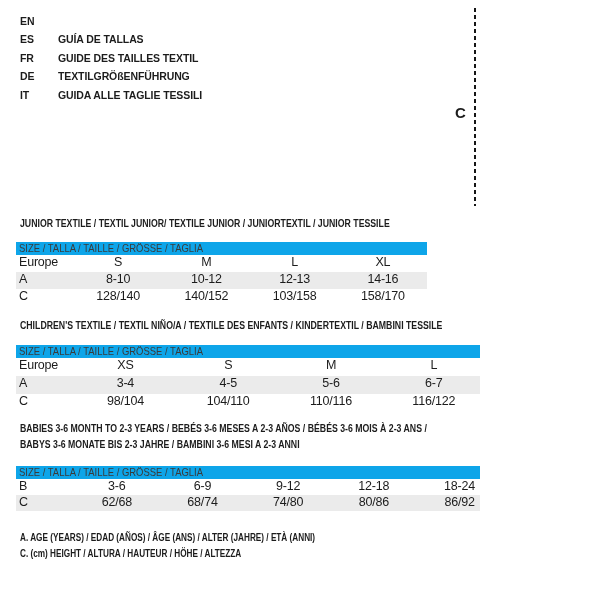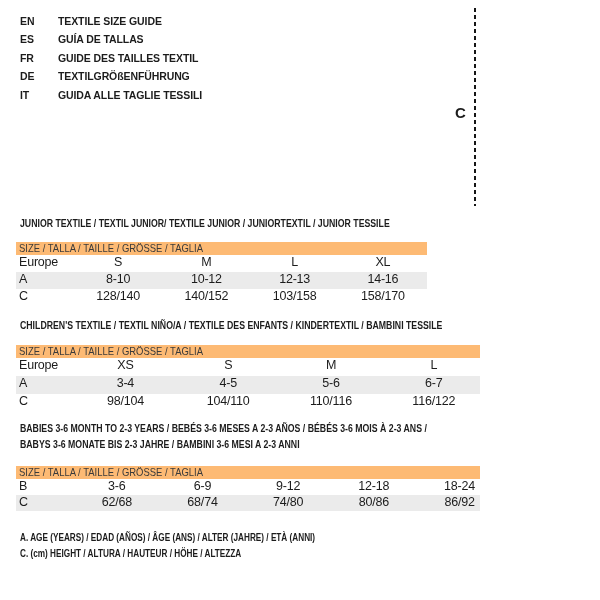--- a/index.html
+++ b/index.html
@@ -27,42 +27,41 @@
   .sec-title{position:absolute;left:20px;font-size:11.5px;font-weight:bold;letter-spacing:0;line-height:16px;}
   #title-junior{top:215px;}
   #title-children{top:317px;}
   #title-babies{top:420px;}
 
   
   .size-table{position:absolute;left:16px;}
   #table-junior{top:242px;width:411px;}
   #table-children{top:345px;width:572px;}
   #table-babies{top:466px;width:572px;}
-  .size-bar{height:13px;line-height:13px;background:#fdba74;color:#3a3a3a;font-size:11px;padding-left:3px;overflow:hidden;}
+  .size-bar{height:13px;line-height:13px;background:#0ea5e9;color:#3a3a3a;font-size:11px;padding-left:3px;overflow:hidden;}
   .trow{display:flex;font-size:12.5px;letter-spacing:-0.2px;}
   #table-junior .trow{height:17px;}
   #table-children .trow{height:18px;}
   #table-babies .trow{height:16px;}
   .trow.shaded{background:#ebebeb;}
   .tlabel{width:58px;padding-left:3px;box-sizing:border-box;text-align:left;}
   .tval{flex:1;text-align:center;}
 
   
   #footnotes{position:absolute;left:20px;top:530px;}
   .footnote{height:15.6px;line-height:15.6px;font-size:10.8px;font-weight:bold;}
 </style>
 </head>
 <body>
 
 <div id="canvas">
 
   <div id="lang-list">
     <div class="lang-row">
       <span class="lang-code">EN</span>
-      <span class="lang-title">TEXTILE SIZE GUIDE</span>
     </div>
     <div class="lang-row">
       <span class="lang-code">ES</span>
       <span class="lang-title">GUÍA DE TALLAS</span>
     </div>
     <div class="lang-row">
       <span class="lang-code">FR</span>
       <span class="lang-title">GUIDE DES TAILLES TEXTIL</span>
     </div>
     <div class="lang-row">

